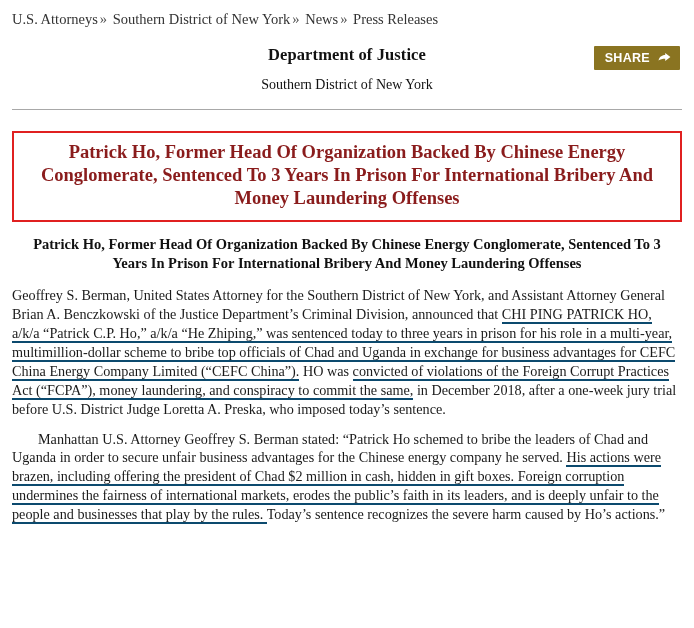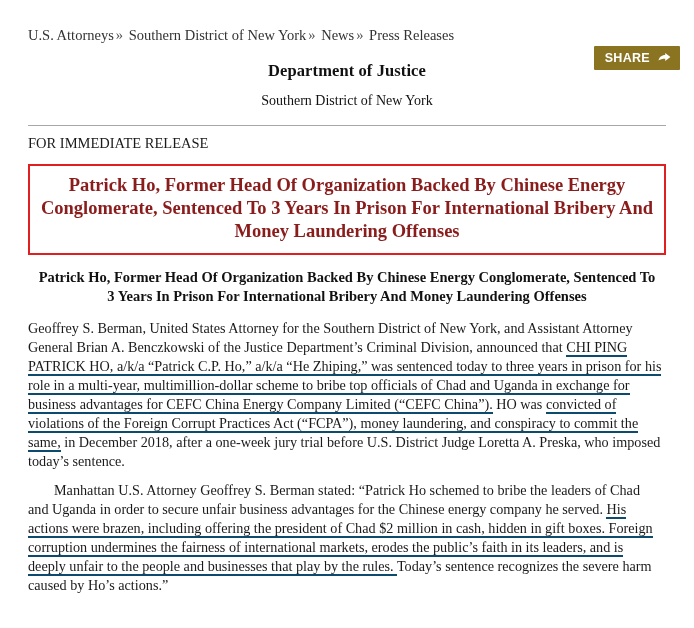--- a/index.html
+++ b/index.html
@@ -11,21 +11,21 @@
     height: 628px;
     background: #ffffff;
     font-family: "Liberation Serif", serif;
     color: #1a1a1a;
     overflow: hidden;
   }
   .page {
     position: relative;
     width: 694px;
     height: 548px;
-    padding: 16px;
+    padding: 0;
     box-sizing: border-box;
   }
 
   
   .breadcrumb {
     font-size: 14.5px;
     color: #333333;
     padding: 10px 12px 0 12px;
     line-height: 1.3;
     white-space: nowrap;
@@ -175,21 +175,20 @@
     <span class="share-icon">
       <svg width="13" height="12" viewBox="0 0 13 12" aria-hidden="true">
         <path d="M0.5 8.6 C1.6 4.2 4.6 3.2 7.2 3.1 L7.2 0.9 L12.4 5.0 L7.2 9.1 L7.2 6.8 C4.4 6.8 2.2 7.3 0.5 8.6 Z" fill="#ffffff"></path>
       </svg>
     </span>
   </div>
 
   <hr class="divider">
 
   <div class="release-row">
-    <span class="left">FOR IMMEDIATE RELEASE</span>
   </div>
 
   <div class="headline-box">
     <div class="headline">Patrick Ho, Former Head Of Organization Backed By Chinese Energy Conglomerate, Sentenced To 3 Years In Prison For International Bribery And Money Laundering Offenses</div>
   </div>
 
   <div class="subheadline">Patrick Ho, Former Head Of Organization Backed By Chinese Energy Conglomerate, Sentenced To 3 Years In Prison For International Bribery And Money Laundering Offenses</div>
 
   <div class="body-copy">
     <p><span>Geoffrey S. Berman, United States Attorney for the Southern District of New York, and Assistant Attorney General Brian A. Benczkowski of the Justice Department’s Criminal Division, announced that </span><span class="u">CHI PING PATRICK HO, a/k/a “Patrick C.P. Ho,” a/k/a “He Zhiping,” was sentenced today to three years in prison for his role in a multi-year, multimillion-dollar scheme to bribe top officials of Chad and Uganda in exchange for business advantages for CEFC China Energy Company Limited (“CEFC China”).</span><span>  HO was </span><span class="u">convicted of violations of the Foreign Corrupt Practices Act (“FCPA”), money laundering, and conspiracy to commit the same,</span><span> in December 2018, after a one-week jury trial before U.S. District Judge Loretta A. Preska, who imposed today’s sentence.</span></p>

